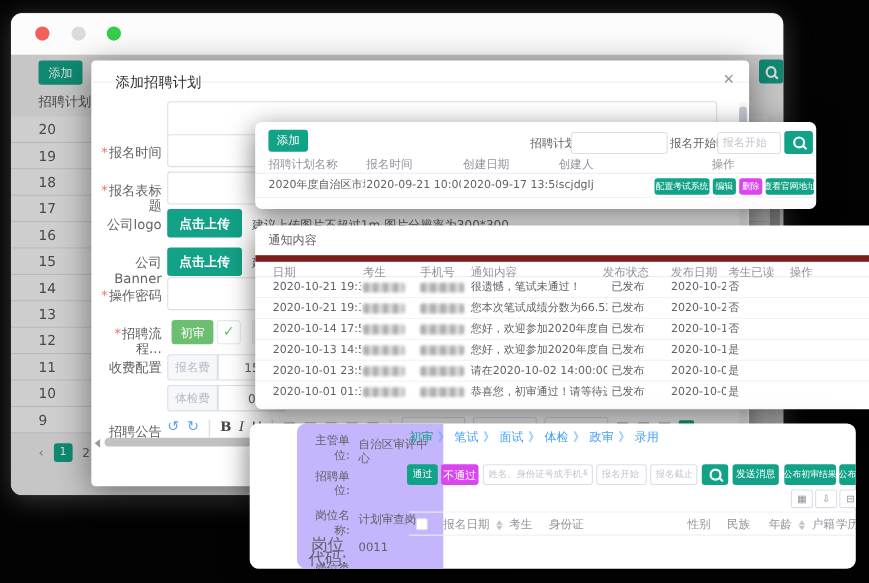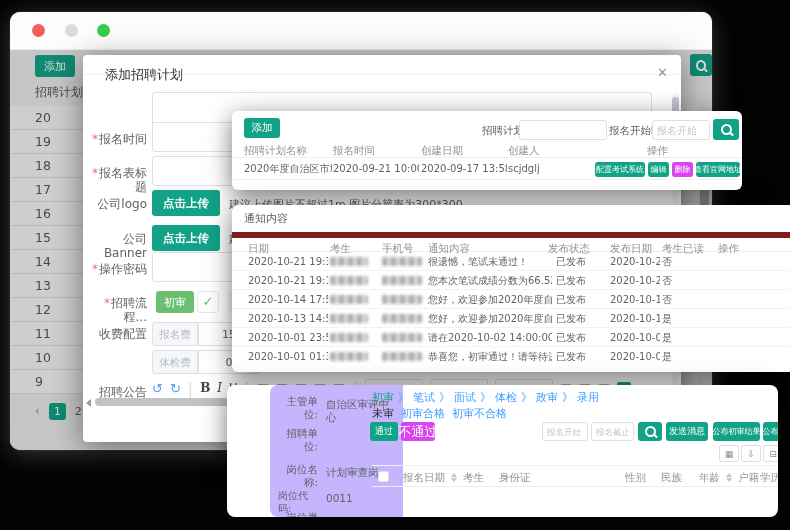--- a/index.html
+++ b/index.html
@@ -269,47 +269,43 @@
 
   <div class="ab" style="left:227px;top:385px;width:551px;height:132px;background:#fff;border-radius:8px;
        box-shadow:0 6px 24px rgba(0,0,0,.55);z-index:40;overflow:hidden;">
 
     <div class="ab" style="left:0;top:0;bottom:0;width:133px;background:#c4b5fd;border-radius:8px 0 0 8px;margin-left:43px;">
       <div class="ab" style="left:8px;top:10px;width:40px;text-align:right;font-size:10.5px;color:#606266;line-height:13px;">主管单位:</div>
       <div class="ab" style="left:56px;top:13px;width:72px;font-size:10.5px;color:#606266;line-height:13px;">自治区审评中心</div>
       <div class="ab" style="left:8px;top:42px;width:40px;text-align:right;font-size:10.5px;color:#606266;line-height:13px;">招聘单位:</div>
       <div class="ab" style="left:8px;top:78px;width:40px;text-align:right;font-size:10.5px;color:#606266;line-height:13px;">岗位名称:</div>
       <div class="ab" style="left:56px;top:81px;width:72px;font-size:10.5px;color:#606266;line-height:13px;">计划审查岗</div>
-      <div class="ab" style="left:8px;top:104px;width:40px;text-align:left;font-size:10px;color:#606266;line-height:13px;">岗位代码:</div>
+      <div class="ab" style="left:8px;top:104px;width:40px;text-align:center;font-size:15px;color:#606266;line-height:13px;">岗位代码:</div>
       <div class="ab" style="left:56px;top:107px;width:72px;font-size:10.5px;color:#606266;line-height:13px;">0011</div>
       <div class="ab" style="left:8px;top:126px;width:40px;text-align:right;font-size:10.5px;color:#606266;line-height:13px;">岗位类别:</div>
     </div>
 
     <div class="ab" style="left:145px;top:5px;display:flex;align-items:center;gap:4px;font-size:11px;">
       <span style="color:#12A287;">初审</span>
       <span style="color:#409EFF;">》</span>
       <span style="color:#409EFF;">笔试</span>
       <span style="color:#409EFF;">》</span>
       <span style="color:#409EFF;">面试</span>
       <span style="color:#409EFF;">》</span>
       <span style="color:#409EFF;">体检</span>
       <span style="color:#409EFF;">》</span>
       <span style="color:#409EFF;">政审</span>
       <span style="color:#409EFF;">》</span>
       <span style="color:#409EFF;">录用</span>
     </div>
 
-    <div class="ab" style="left:145px;top:21px;display:flex;gap:7px;font-size:11px;">
-      <span style="color:#303133;">未审</span>
-      <span style="color:#409EFF;">初审合格</span>
-      <span style="color:#409EFF;">初审不合格</span>
-    </div>
 
     <button class="ab btn teal" style="left:143px;top:37px;width:28px;height:19px;font-size:9px;">通过</button>
-    <button class="ab btn orange" style="left:174px;top:37px;width:34px;height:19px;font-size:13px;">不通过</button>
+    <button class="ab btn orange" style="left:174px;top:37px;width:34px;height:19px;font-size:10px;">不通过</button>
+    <input class="ab inp" style="left: 212px; top: 37px; width: 100px; height: 19px; font-size: 8.5px;" placeholder="姓名、身份证号或手机号">
     <input class="ab inp" style="left: 315px; top: 37px; width: 46px; height: 19px; font-size: 8.5px;" placeholder="报名开始">
     <input class="ab inp" style="left: 364px; top: 37px; width: 43px; height: 19px; font-size: 8.5px;" placeholder="报名截止">
     <button class="ab btn teal" style="left:411px;top:37px;width:24px;height:19px;">
         <span class="mag"></span>
       </button>
     <button class="ab btn teal" style="left:439px;top:37px;width:42px;height:19px;font-size:9px;">发送消息</button>
     <button class="ab btn teal" style="left:486px;top:37px;width:47px;height:19px;font-size:8px;">公布初审结果</button>
     <button class="ab btn teal" style="left:536px;top:37px;width:47px;height:19px;font-size:8px;">公布缴费通知</button>
 
     <div class="ab" style="left:492px;top:60px;display:flex;gap:2px;">

